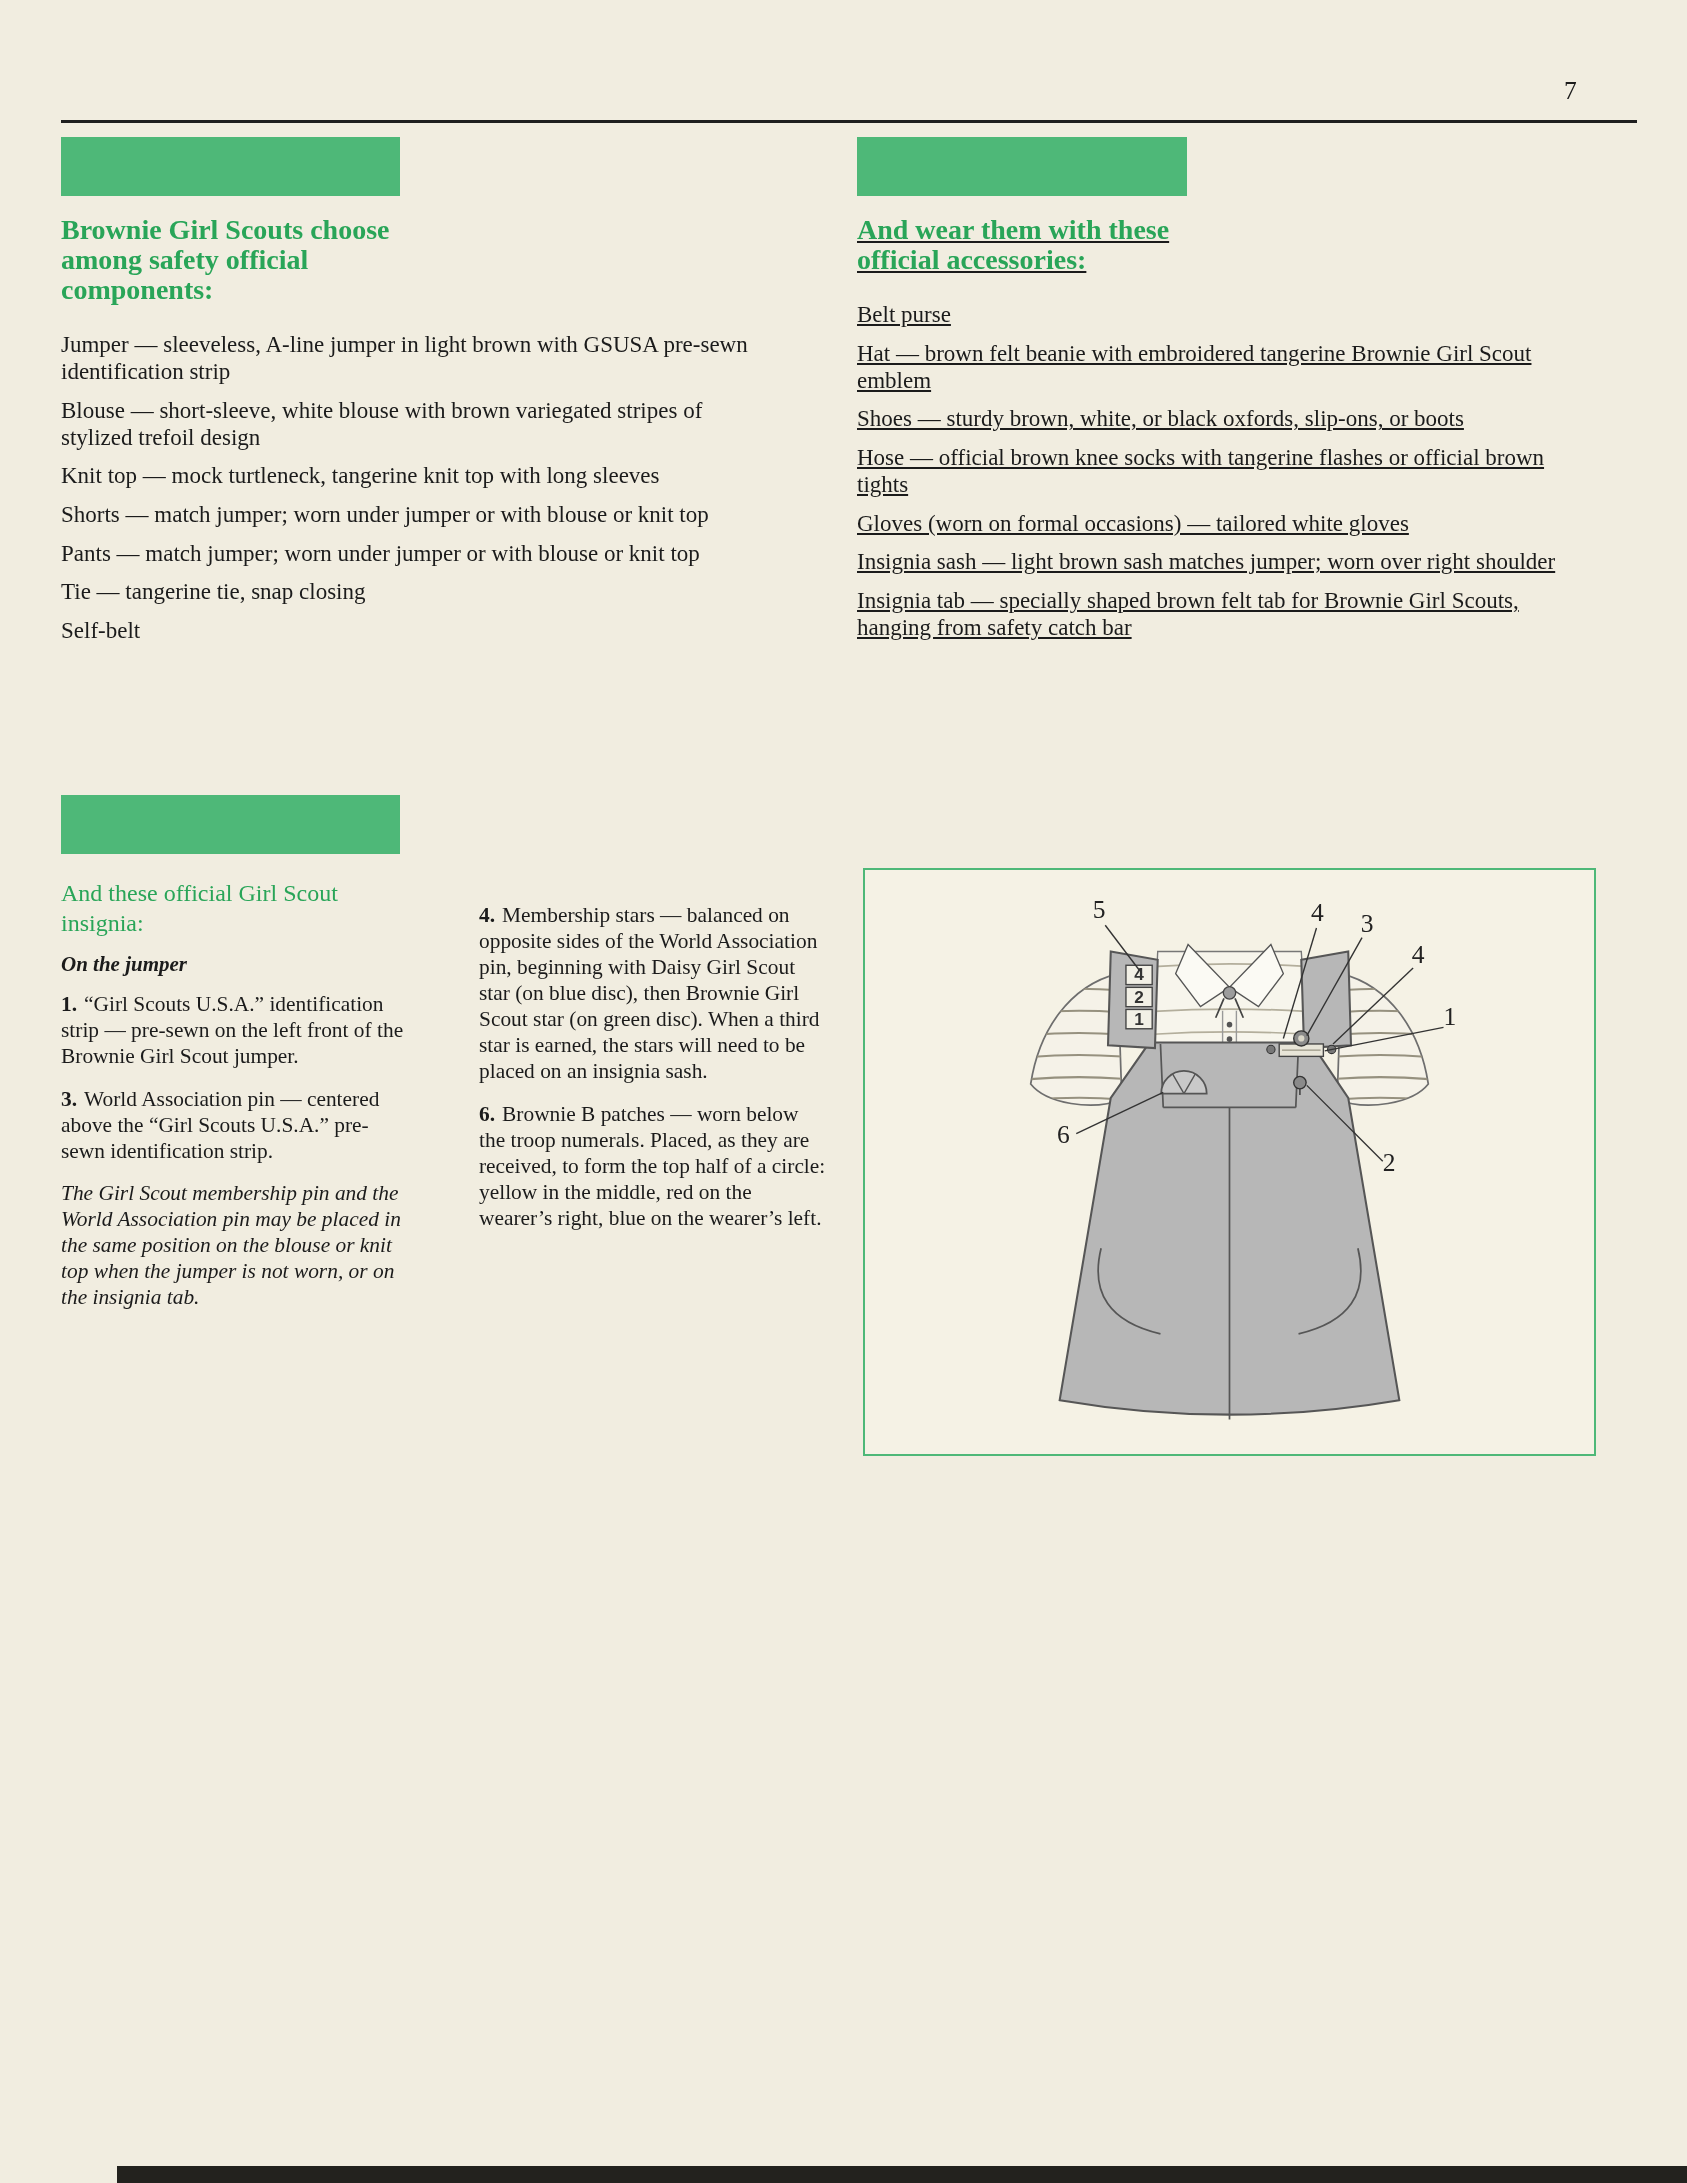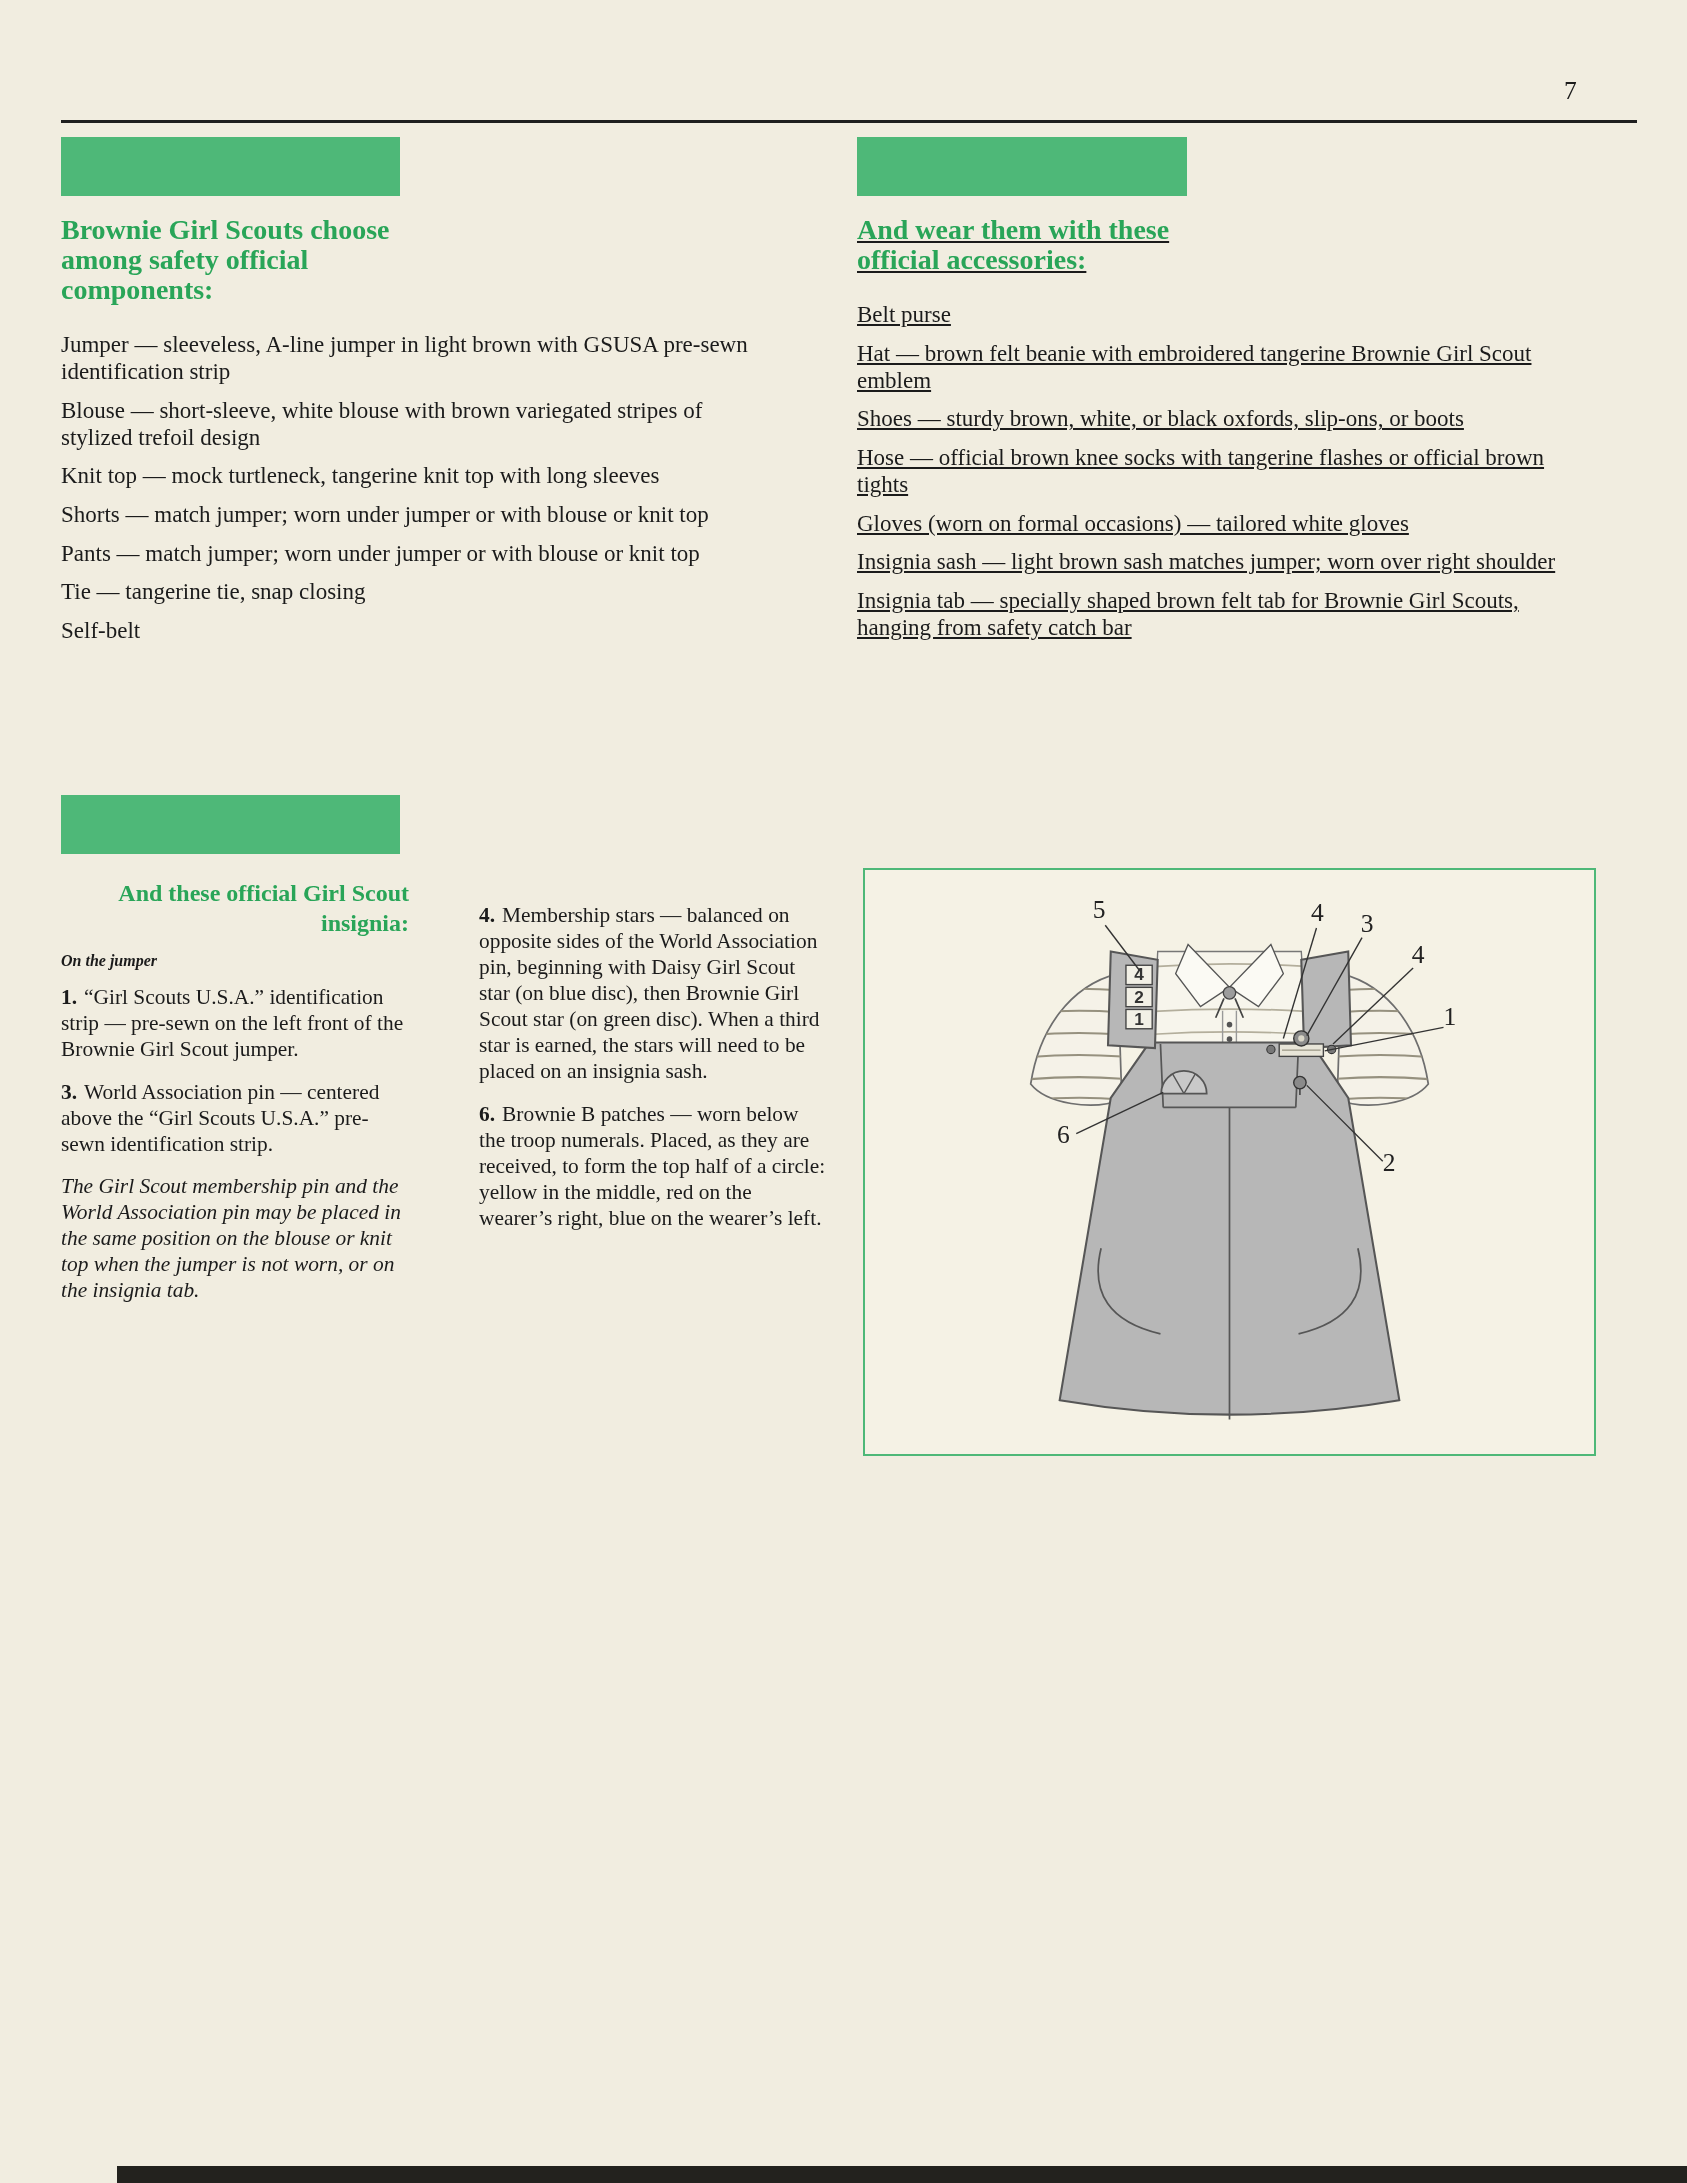--- a/index.html
+++ b/index.html
@@ -39,28 +39,27 @@
 
   p.item {
     font-size:23px; line-height:27px;
     margin:0 0 11.7px 0;
   }
 
   .s2col1 { left:61px;  top:878px; width:348px; }
   .s2col2 { left:479px; top:878px; width:348px;margin-top:24px; }
 
   .s2-heading {
-    color:#29a558; font-weight:bold;
+    color:#29a558; font-weight:normal;
     font-size:24px; line-height:30px;
     margin:0 0 14px 0;
-    text-align:right;
   }
   .s2-sub {
     font-weight:bold; font-style:italic;
-    font-size:16px; margin:0 0 14px 0;
+    font-size:21px; margin:0 0 14px 0;
   }
   p.s2-item {
     font-size:21.4px; line-height:26px;
     margin:0 0 16.6px 0;
   }
   .s2-num { font-weight:bold; padding-right:7px; }
   p.s2-note {
     font-size:21.4px; line-height:26px;
     font-style:italic; margin:4.1px 0 0 0;
   }

